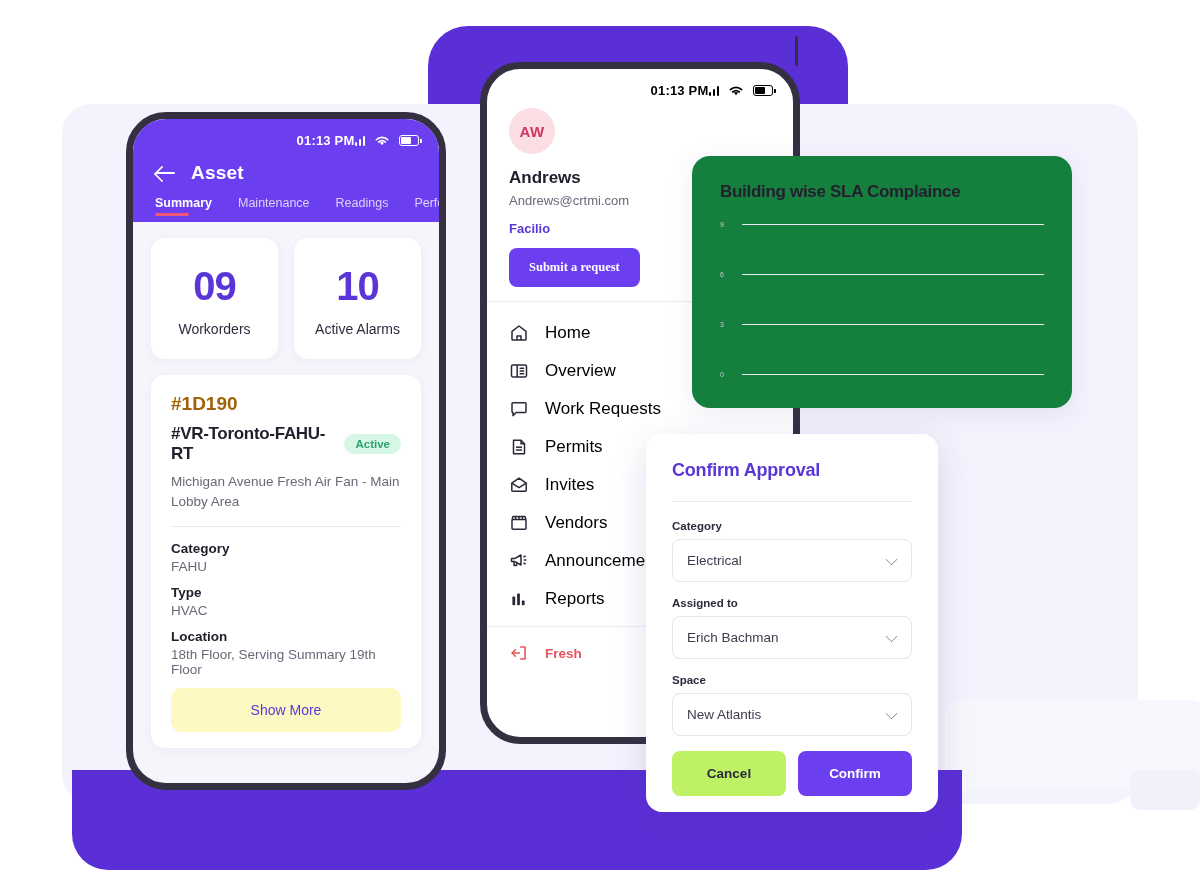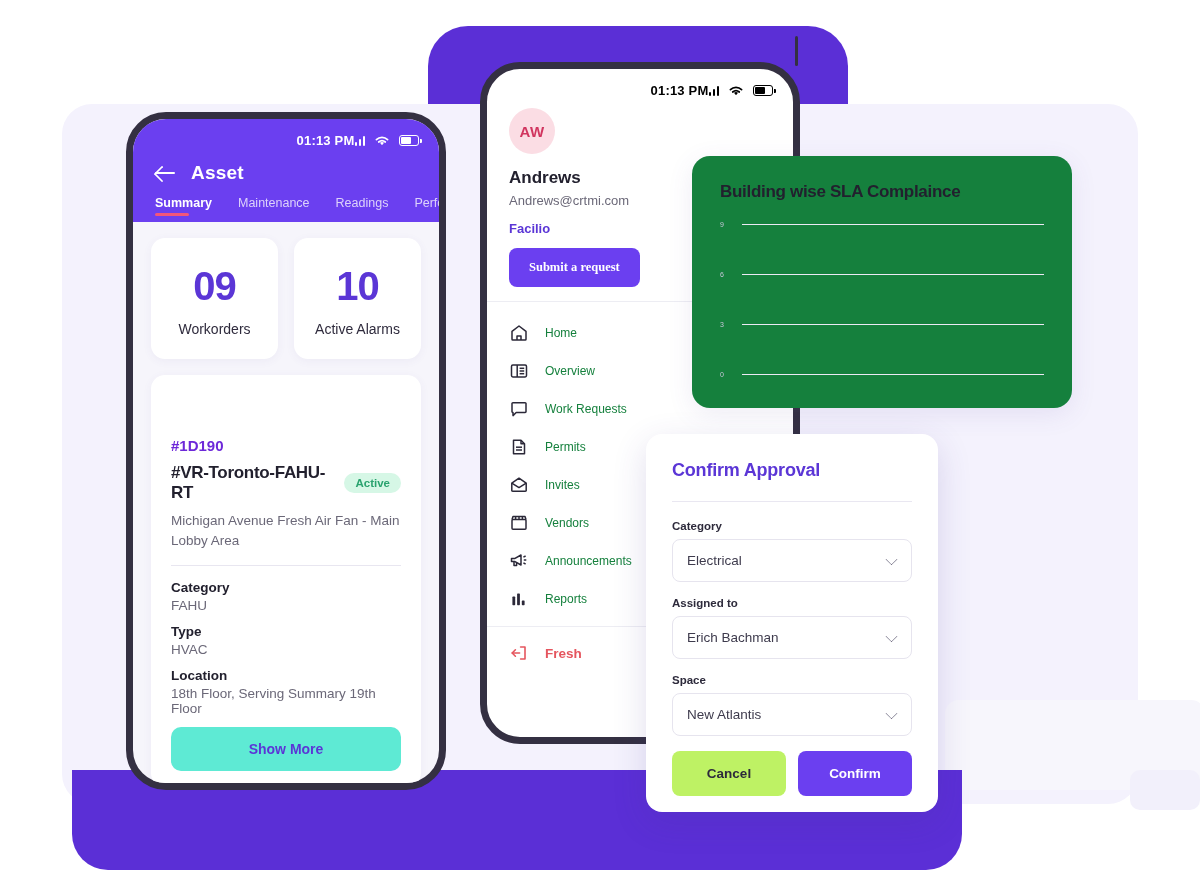--- a/index.html
+++ b/index.html
@@ -111,36 +111,36 @@
   .stat-card {
     flex: 1; background: #fff; border-radius: 14px; padding: 26px 10px 22px;
     text-align: center; box-shadow: 0 2px 10px rgba(90,70,160,.06);
   }
   .stat-num { font-size: 40px; font-weight: bold; color: #5b36d6; letter-spacing: -1px; }
   .stat-label { font-size: 14px; color: #2f2b3d; margin-top: 12px; }
   .asset-card {
     background: #fff; border-radius: 14px; margin-top: 16px; padding: 18px 20px 16px;
     box-shadow: 0 2px 10px rgba(90,70,160,.06);
   }
-  .asset-code { color: #6d28d9; font-size: 15px; font-weight: bold; margin-top: 44px; }
+  .asset-code { color: #a16207; font-size: 19px; font-weight: bold; }
   .asset-name-row { display: flex; align-items: center; gap: 10px; margin-top: 9px; }
   .asset-name { font-size: 17px; font-weight: bold; color: #22202e; letter-spacing: -.3px; }
   .badge-active {
     background: #d6f7e6; color: #2aa36f; font-size: 11.5px; font-weight: bold;
     padding: 4px 11px; border-radius: 11px;
   }
   .asset-desc { color: #6b6878; font-size: 13.5px; line-height: 1.45; margin-top: 8px; }
   .divider { height: 1px; background: #e8e6f0; margin: 15px 0 14px; }
   .kv { margin-bottom: 11px; }
   .kv .k { font-size: 13.5px; font-weight: bold; color: #22202e; }
   .kv .v { font-size: 13.5px; color: #6b6878; margin-top: 3px; }
   .show-more {
     display: block; width: 100%; margin-top: 6px; padding: 14px 0;
-    background: #5eead4; border: none; border-radius: 10px;
-    color: #5b36d6; font-size: 14px; font-weight: bold;
+    background: #fef9c3; border: none; border-radius: 10px;
+    color: #5b36d6; font-size: 14px; font-weight: normal;
     font-family: inherit; cursor: pointer;
   }
 
   
   #phone-menu { left: 480px; top: 62px; width: 320px; height: 682px; }
   .menu-top { padding: 6px 22px 14px; }
   .avatar {
     width: 46px; height: 46px; border-radius: 50%;
     background: #fbdde4; color: #d1355f;
     display: flex; align-items: center; justify-content: center;
@@ -151,21 +151,21 @@
   .profile-org { font-size: 13px; color: #5b36d6; font-weight: bold; margin-top: 13px; }
   .submit-btn {
     margin-top: 12px; background: #6b3ff0; color: #fff; border: none;
     padding: 12px 20px; border-radius: 8px; font-size: 12.5px; font-weight: bold;
     font-family: Liberation Serif, serif; cursor: pointer;
   }
   .menu-sep { height: 1px; background: #ededf3; }
   .menu-list { padding: 12px 0 8px; }
   .menu-item {
     display: flex; align-items: center; gap: 16px;
-    padding: 9px 22px; font-size: 12px; color: #15803d; cursor: pointer;
+    padding: 9px 22px; font-size: 17px; color: #000000; cursor: pointer;
   }
   .menu-item .mi-icon { width: 20px; height: 20px; flex: none; color: #2b2838; }
   .menu-item svg { display: block; }
   .menu-logout { color: #e5555e; font-size: 13.5px; font-weight: bold; }
   .menu-logout .mi-icon { color: #e5555e; }
 
   
   #chart-card {
     position: absolute; left: 692px; top: 156px; width: 380px; height: 252px;
     background: #15803d; border-radius: 18px;

